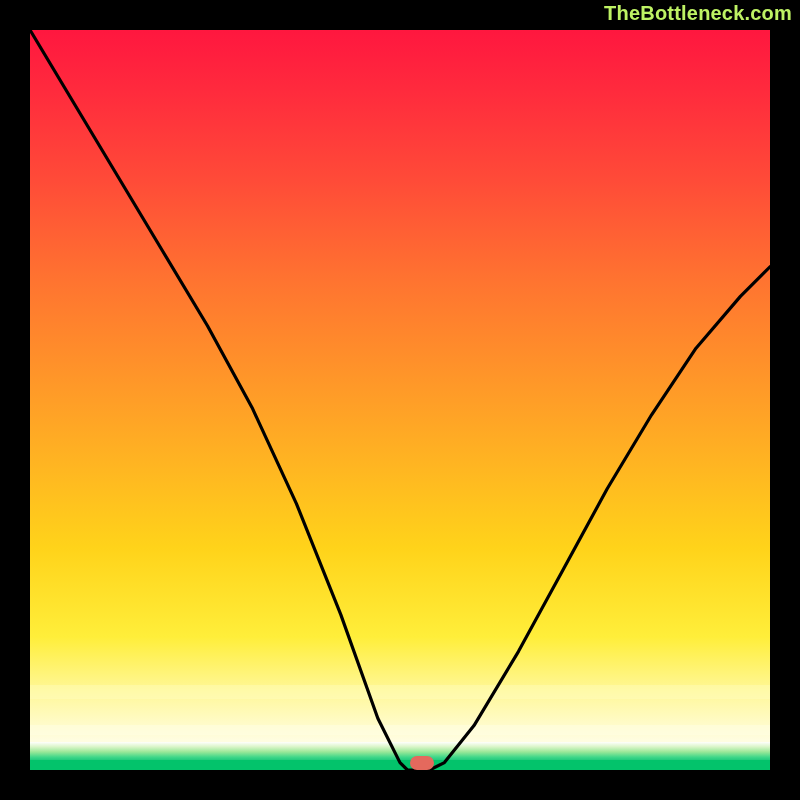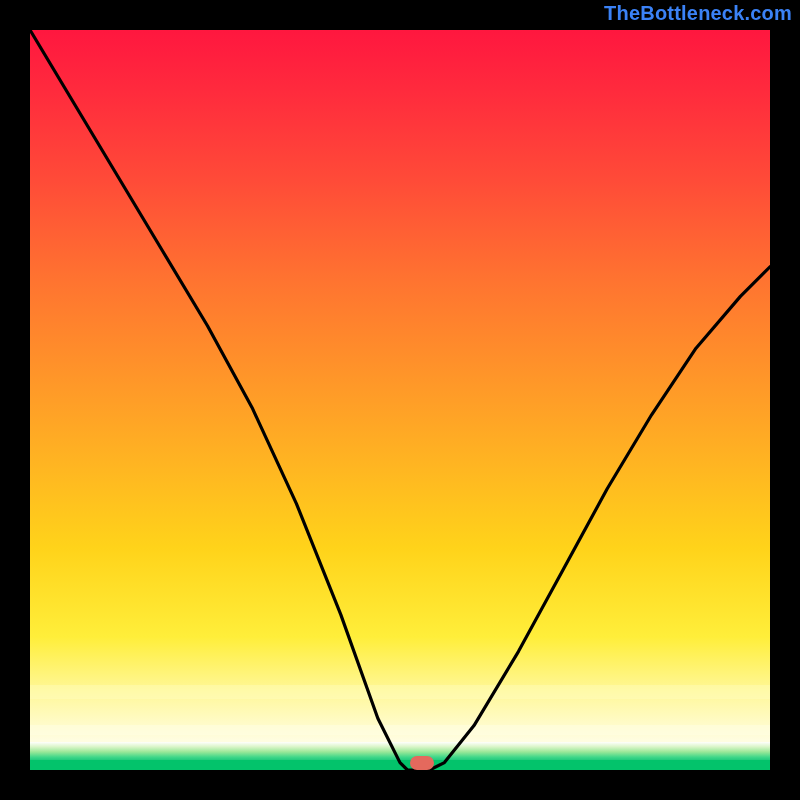--- a/index.html
+++ b/index.html
@@ -14,21 +14,21 @@
   .frame {
     position: relative;
     width: 800px;
     height: 800px;
     background: #000;
   }
   .watermark {
     position: absolute;
     top: 2px;
     right: 8px;
-    color: #3b82f6;
+    color: #bef264;
     font-size: 20px;
     font-weight: 600;
     letter-spacing: 0.2px;
     z-index: 5;
     user-select: none;
   }
   .plot-area {
     position: absolute;
     left: 30px;
     top: 30px;

